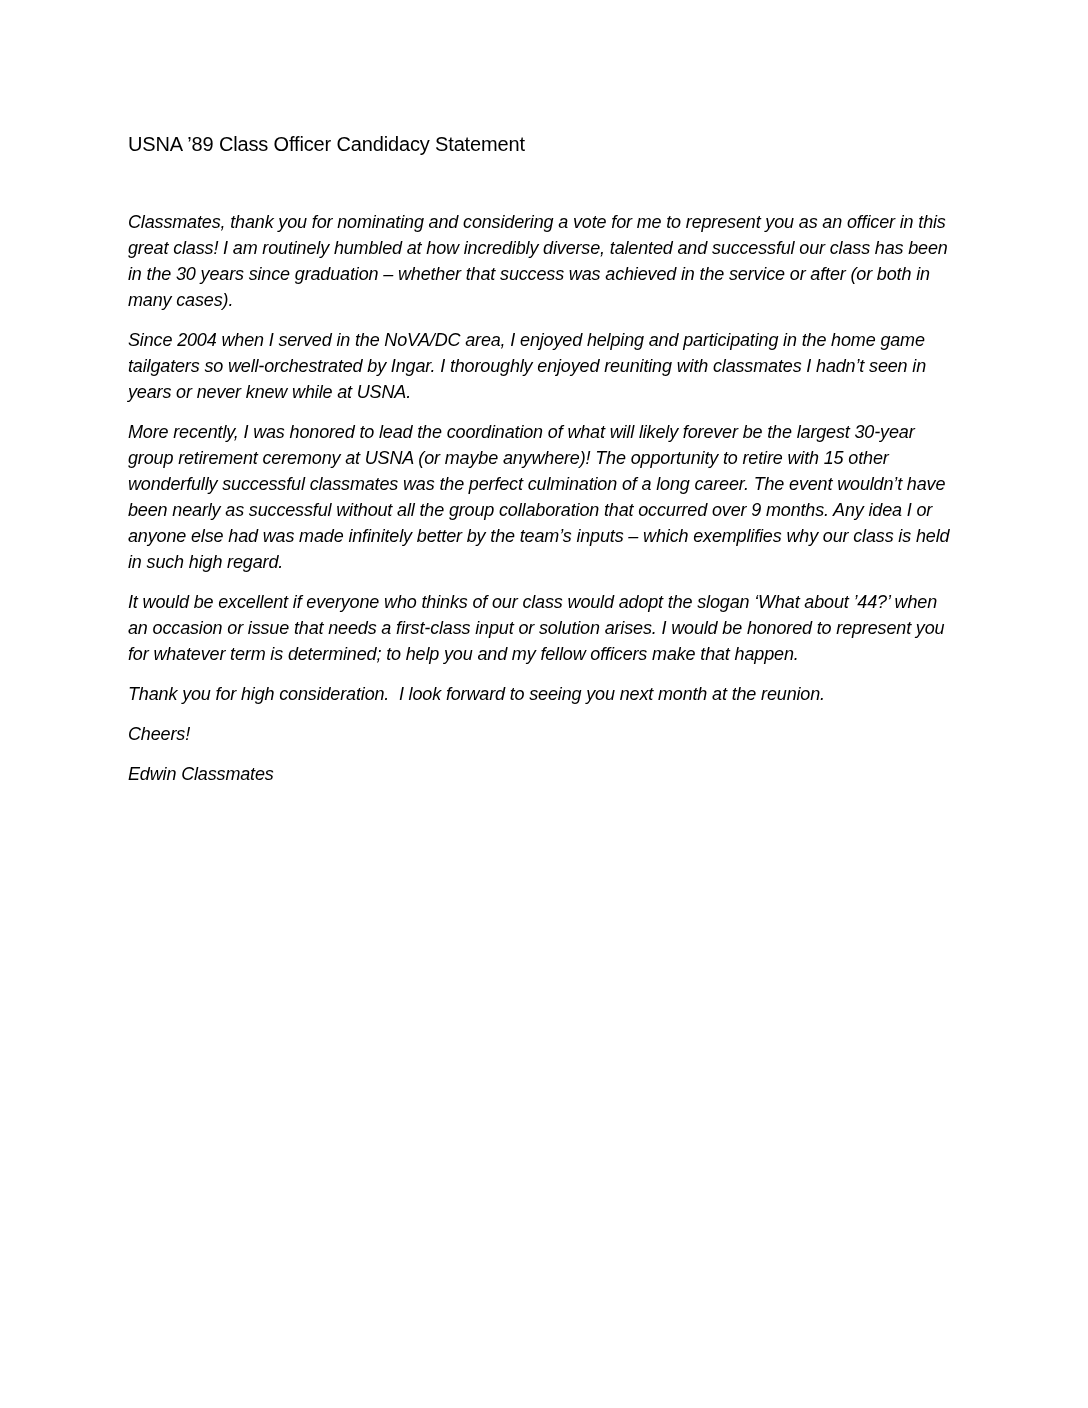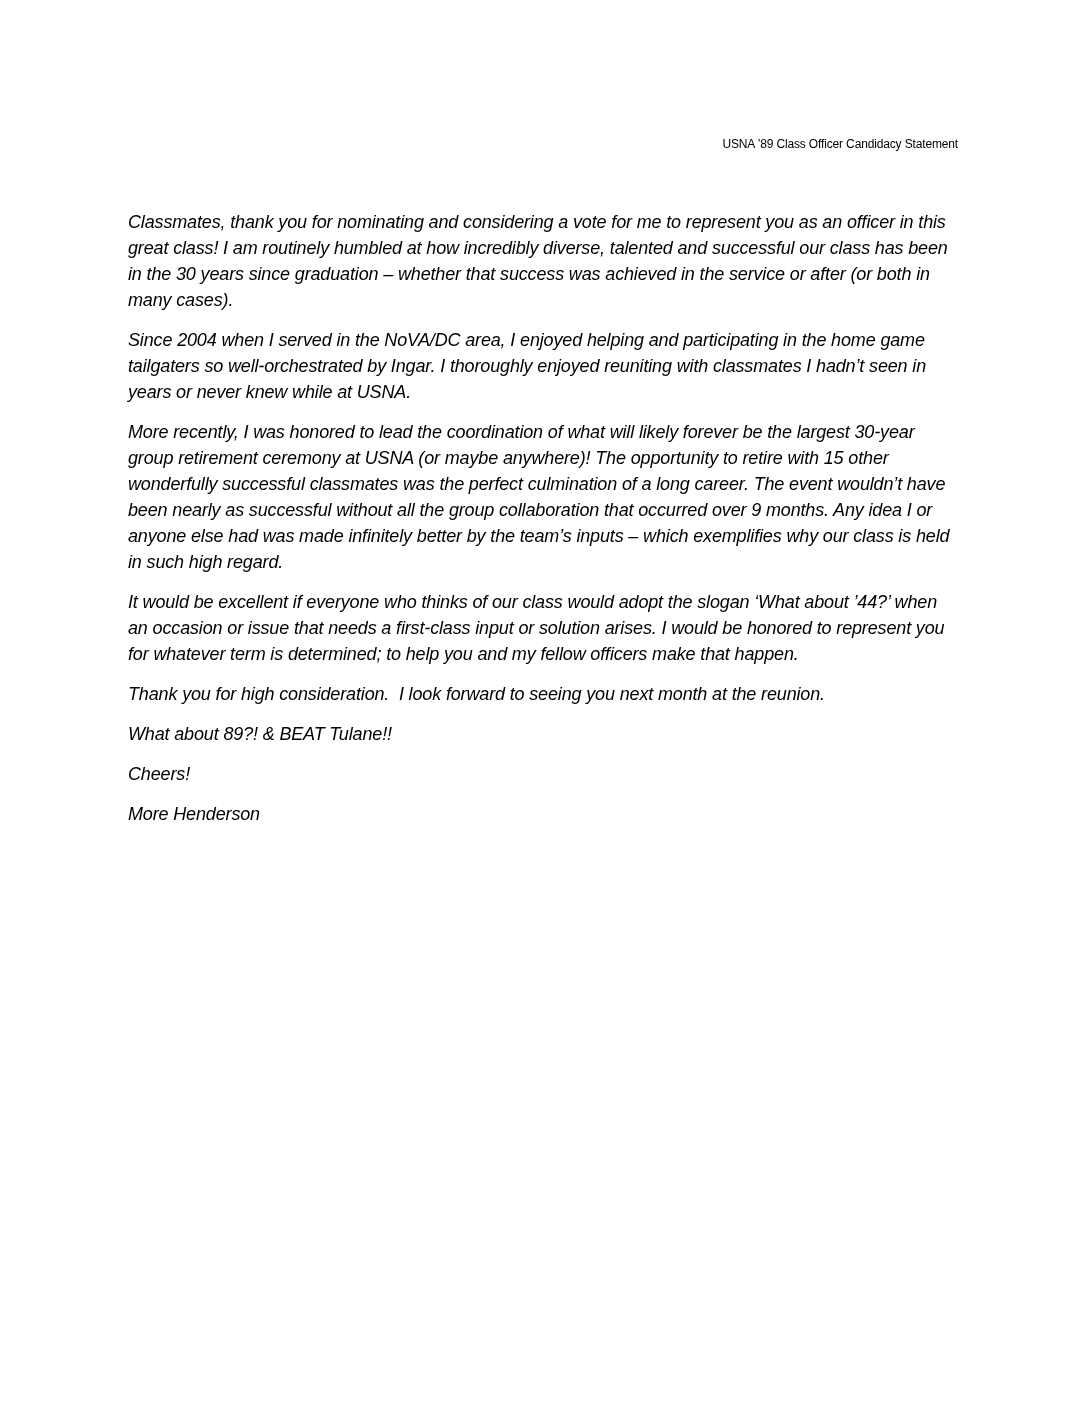--- a/index.html
+++ b/index.html
@@ -14,22 +14,22 @@
     height: 1408px;
     background: #ffffff;
     padding: 131px 130px 0 128px;
     font-family: "Liberation Sans", sans-serif;
     font-size: 18px;
     line-height: 26px;
     color: #000000;
     letter-spacing: -0.15px;
   }
   .doc-title {
-    text-align: right;
-    font-size: 12px;
+    text-align: left;
+    font-size: 20px;
     font-weight: normal;
     margin: 0 0 52px 0;
   }
   .para {
     margin: 0 0 14px 0;
     white-space: pre-wrap;
     font-style: italic;
   }
 </style>
 </head>
@@ -41,18 +41,17 @@
   <p class="para">Classmates, thank you for nominating and considering a vote for me to represent you as an officer in this great class! I am routinely humbled at how incredibly diverse, talented and successful our class has been in the 30 years since graduation – whether that success was achieved in the service or after (or both in many cases).</p>
 
   <p class="para">Since 2004 when I served in the NoVA/DC area, I enjoyed helping and participating in the home game tailgaters so well-orchestrated by Ingar. I thoroughly enjoyed reuniting with classmates I hadn’t seen in years or never knew while at USNA.</p>
 
   <p class="para">More recently, I was honored to lead the coordination of what will likely forever be the largest 30-year group retirement ceremony at USNA (or maybe anywhere)! The opportunity to retire with 15 other wonderfully successful classmates was the perfect culmination of a long career. The event wouldn’t have been nearly as successful without all the group collaboration that occurred over 9 months. Any idea I or anyone else had was made infinitely better by the team’s inputs – which exemplifies why our class is held in such high regard.</p>
 
   <p class="para">It would be excellent if everyone who thinks of our class would adopt the slogan ‘What about ’44?’ when an occasion or issue that needs a first-class input or solution arises. I would be honored to represent you for whatever term is determined; to help you and my fellow officers make that happen.</p>
 
   <p class="para">Thank you for high consideration.  I look forward to seeing you next month at the reunion.</p>
 
-  <p class="para">What about 89?! &amp; BEAT Tulane!!</p>
 
   <p class="para">Cheers!</p>
 
-  <p class="para">More Henderson</p>
+  <p class="para">Edwin Classmates</p>
 </div>
 
 </body></html>

